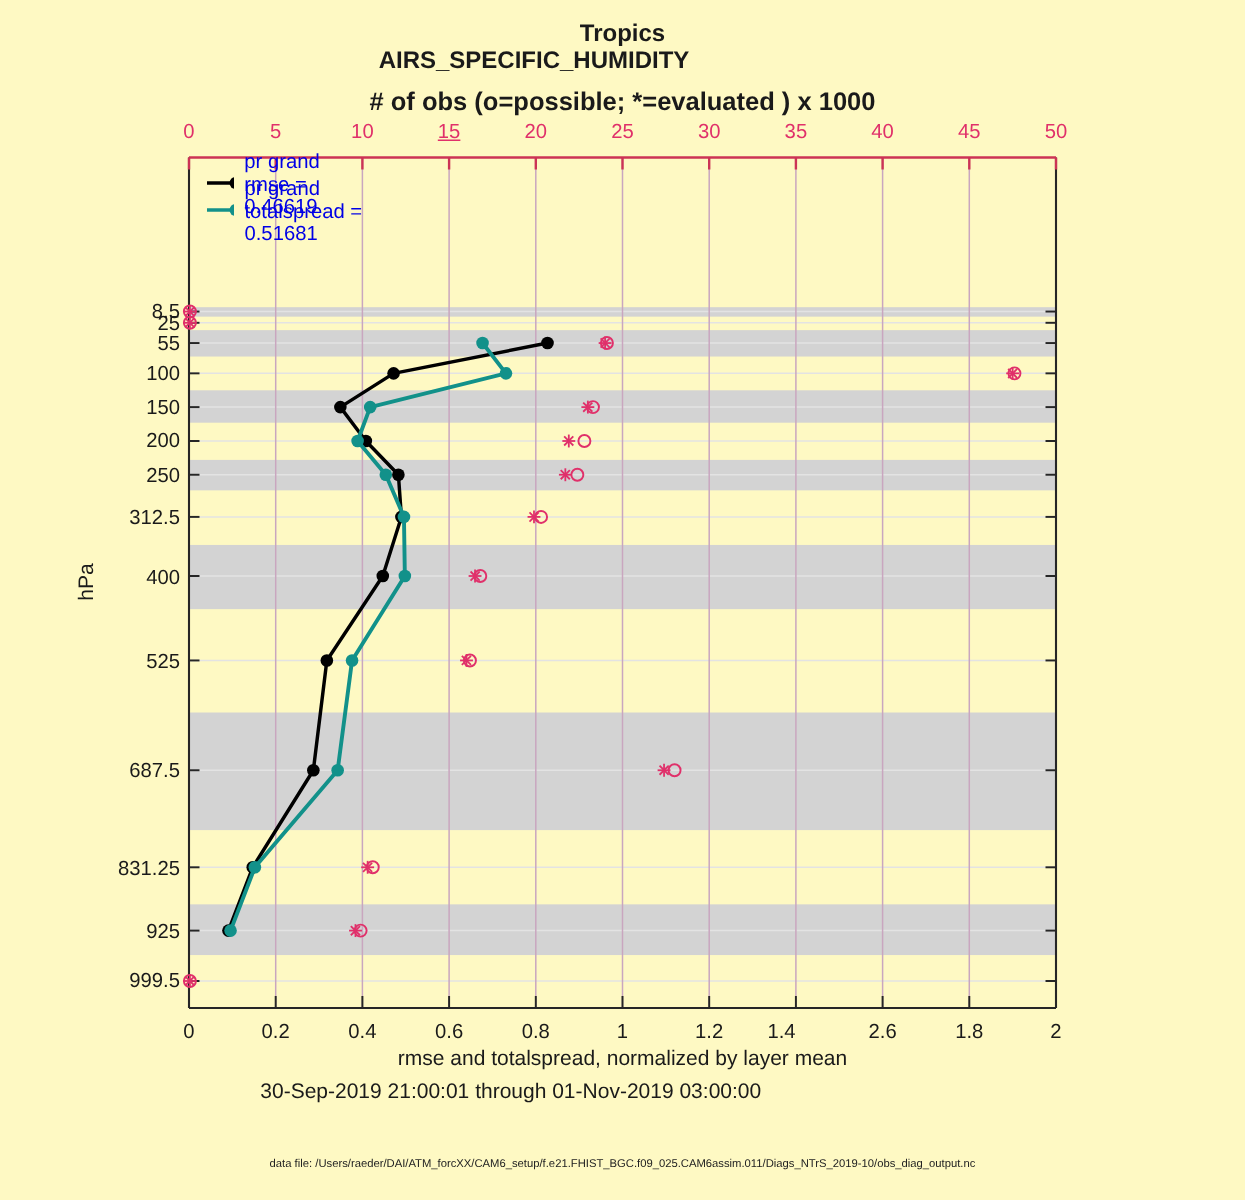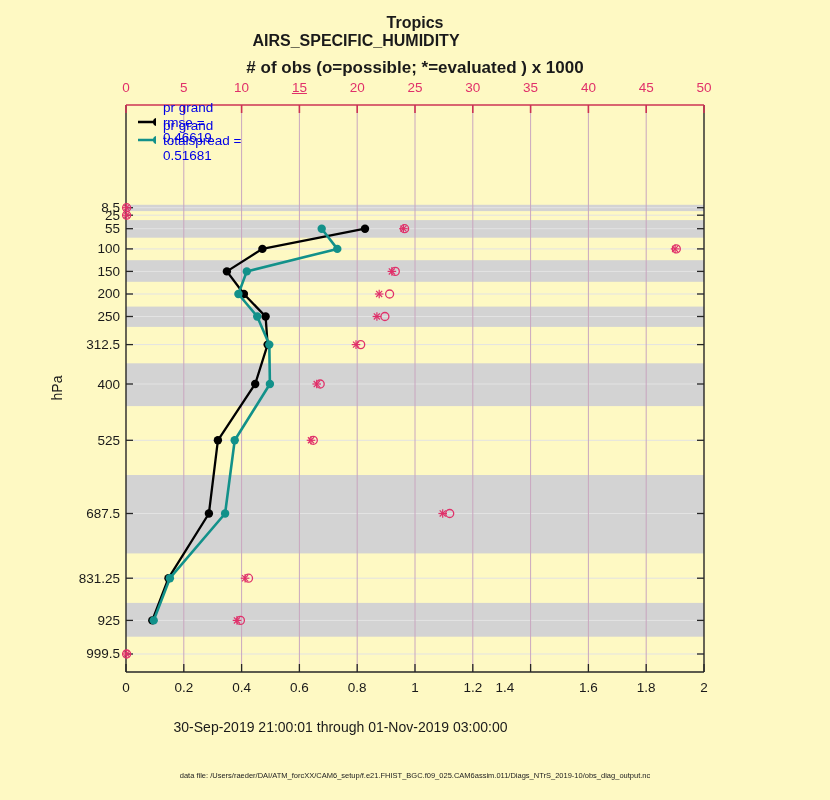--- a/index.html
+++ b/index.html
@@ -223,22 +223,22 @@
       <div class="xtick" style="left: 682px; top: 80px; color: rgb(224, 48, 106);">50</div>
     </div>
   <div id="bottomticks" class="abs" style="left:0;top:0;">
       <div class="xtick" style="left: 104px; top: 680px;">0</div>
       <div class="xtick" style="left: 161.8px; top: 680px;">0.2</div>
       <div class="xtick" style="left: 219.6px; top: 680px;">0.4</div>
       <div class="xtick" style="left: 277.4px; top: 680px;">0.6</div>
       <div class="xtick" style="left: 335.2px; top: 680px;">0.8</div>
       <div class="xtick" style="left: 393px; top: 680px;">1</div>
       <div class="xtick" style="left: 450.8px; top: 680px;">1.2</div>
-      <div class="xtick" style="left: 483px; top: 680px;">1.4</div>
-      <div class="xtick" style="left: 566.4px; top: 680px;">1.6</div>
+      <div class="xtick" style="left: 499px; top: 680px;">1.4</div>
+      <div class="xtick" style="left: 566.4px; top: 680px;">2.6</div>
       <div class="xtick" style="left: 624.2px; top: 680px;">1.8</div>
       <div class="xtick" style="left: 682px; top: 680px;">2</div>
     </div>
   <div id="yticks" class="abs" style="left:0;top:0;">
       <div class="ytick" style="top: 200.228px;">8.5</div>
       <div class="ytick" style="top: 207.657px;">25</div>
       <div class="ytick" style="top: 221.167px;">55</div>
       <div class="ytick" style="top: 241.43px;">100</div>
       <div class="ytick" style="top: 263.945px;">150</div>
       <div class="ytick" style="top: 286.46px;">200</div>
@@ -263,15 +263,16 @@
       </div>
       <div class="legend-row" style="left: 137px; top: 131px;">
         <svg width="40" height="12" style="position: static;">
           <line x1="1" x2="39" y1="6" y2="6" stroke="#12918a" stroke-width="2.4"></line>
           <circle cx="20" cy="6" r="4" fill="#12918a"></circle>
         </svg>
         <span class="legend-text" style="color: rgb(0, 0, 230);">pr grand totalspread = 0.51681</span>
       </div>
     </div>
 
+  <div id="xlabel" class="abs ctr">rmse and totalspread, normalized by layer mean</div>
   <div id="xdate" class="abs ctr">30-Sep-2019 21:00:01 through 01-Nov-2019 03:00:00</div>
   <div id="footer" class="abs ctr">data file: /Users/raeder/DAI/ATM_forcXX/CAM6_setup/f.e21.FHIST_BGC.f09_025.CAM6assim.011/Diags_NTrS_2019-10/obs_diag_output.nc</div>
 </div>
 
 </body></html>

